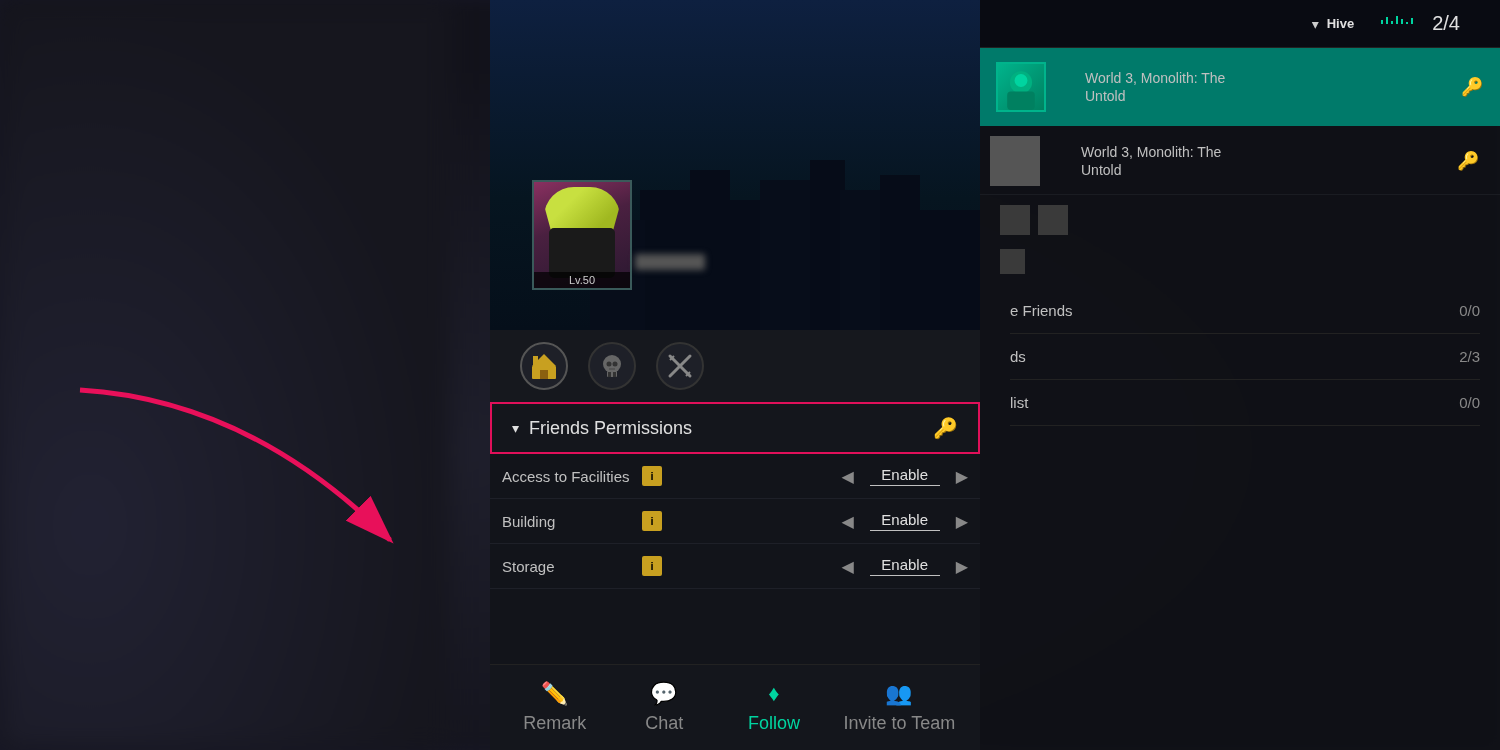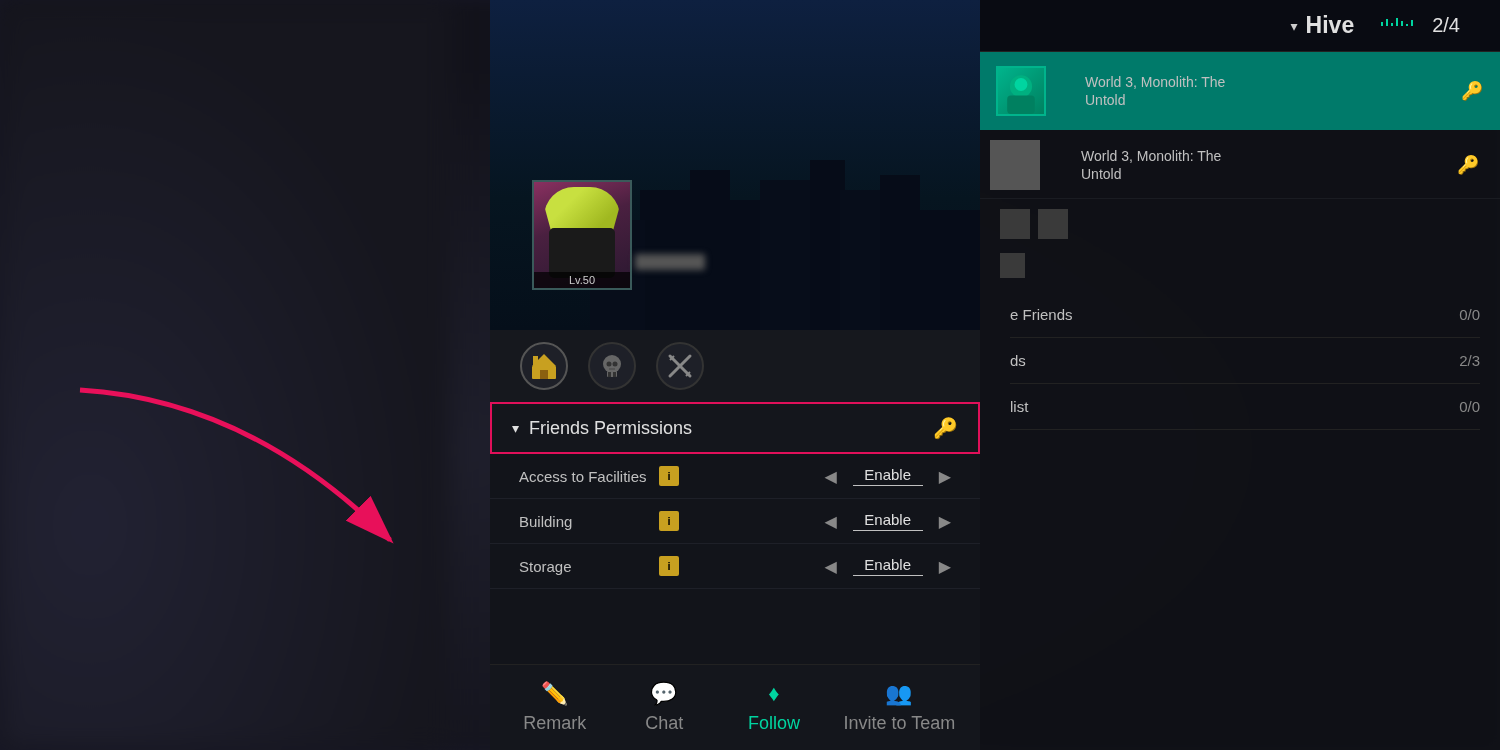--- a/index.html
+++ b/index.html
@@ -230,21 +230,21 @@
 
     .key-icon-teal {
       color: #00d4a0;
       font-size: 20px;
     }
 
     
     .perm-row {
       display: flex;
       align-items: center;
-      padding: 12px 29px;
+      padding: 12px 12px;
       border-bottom: 1px solid #1e2028;
       background: #12141a;
     }
 
     .perm-label {
       color: #c0c0c0;
       font-size: 15px;
       width: 140px;
       flex-shrink: 0;
     }
@@ -353,21 +353,21 @@
       cursor: pointer;
     }
 
     .hive-chevron {
       color: #ccc;
       font-size: 14px;
     }
 
     .hive-title {
       color: #e0e0e0;
-      font-size: 23px;
+      font-size: 13px;
       font-weight: 600;
     }
 
     .hive-wave {
       margin: 0 15px;
     }
 
     .hive-count {
       color: #e0e0e0;
       font-size: 20px;

